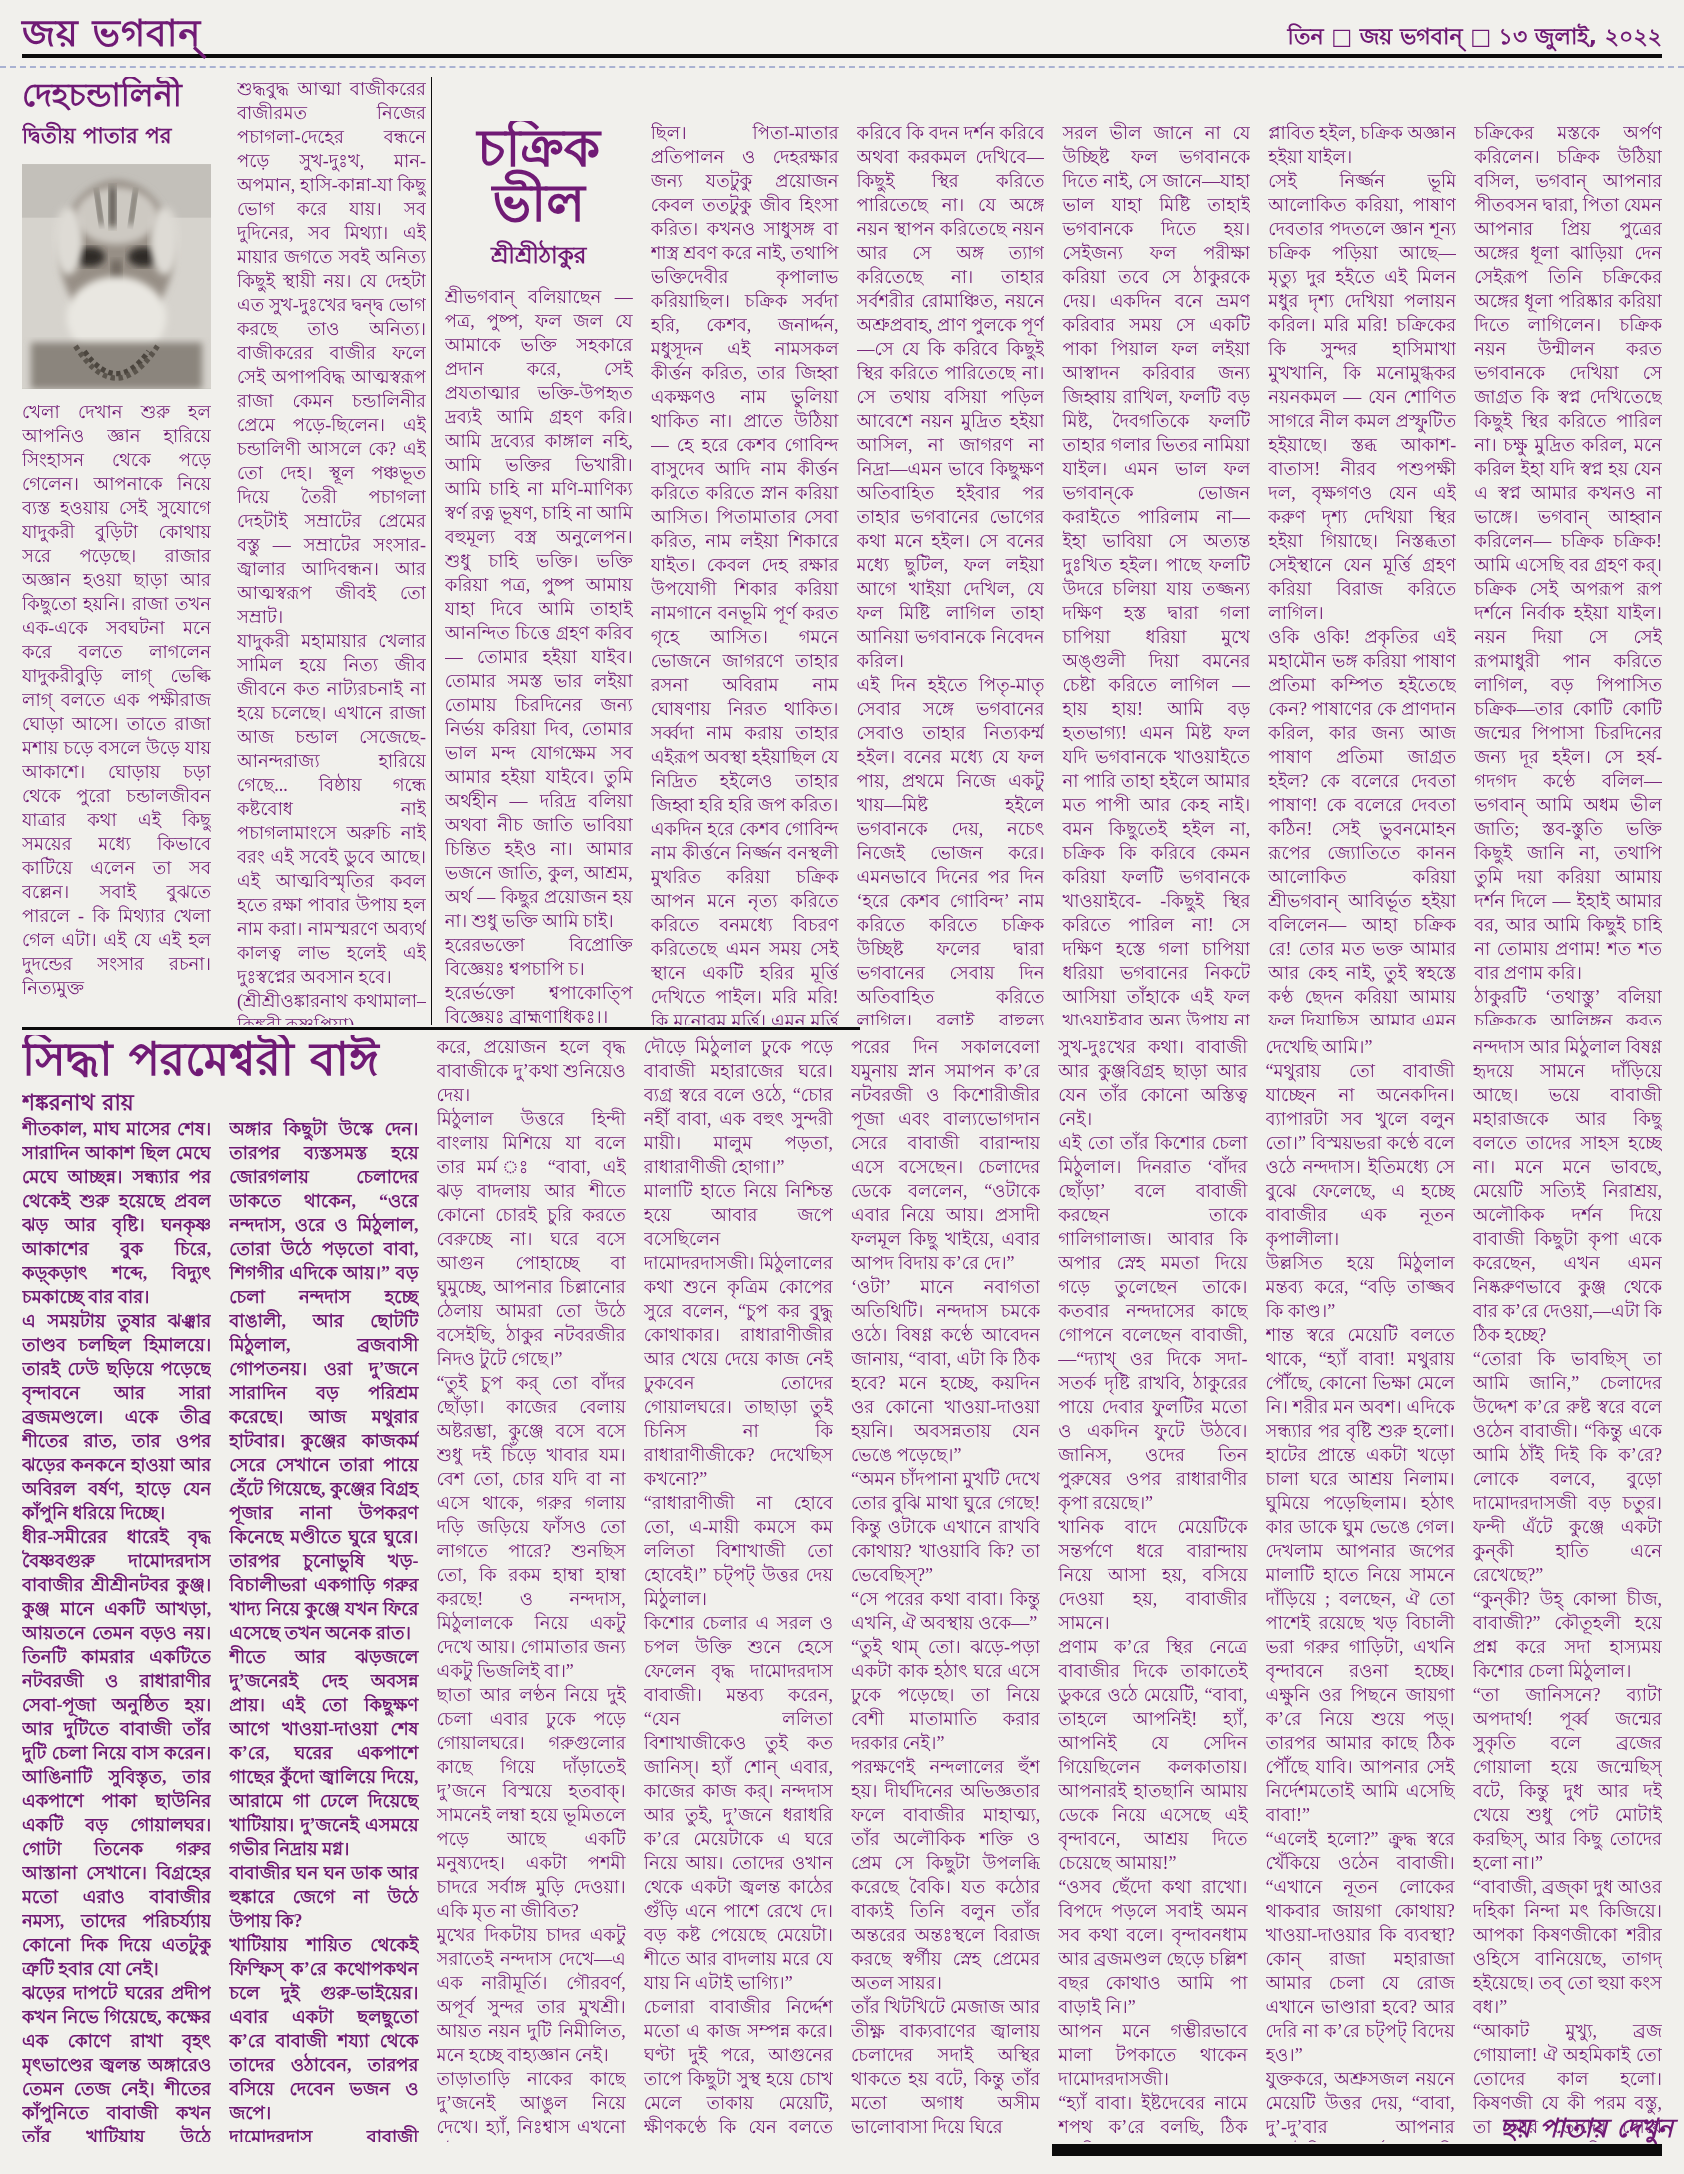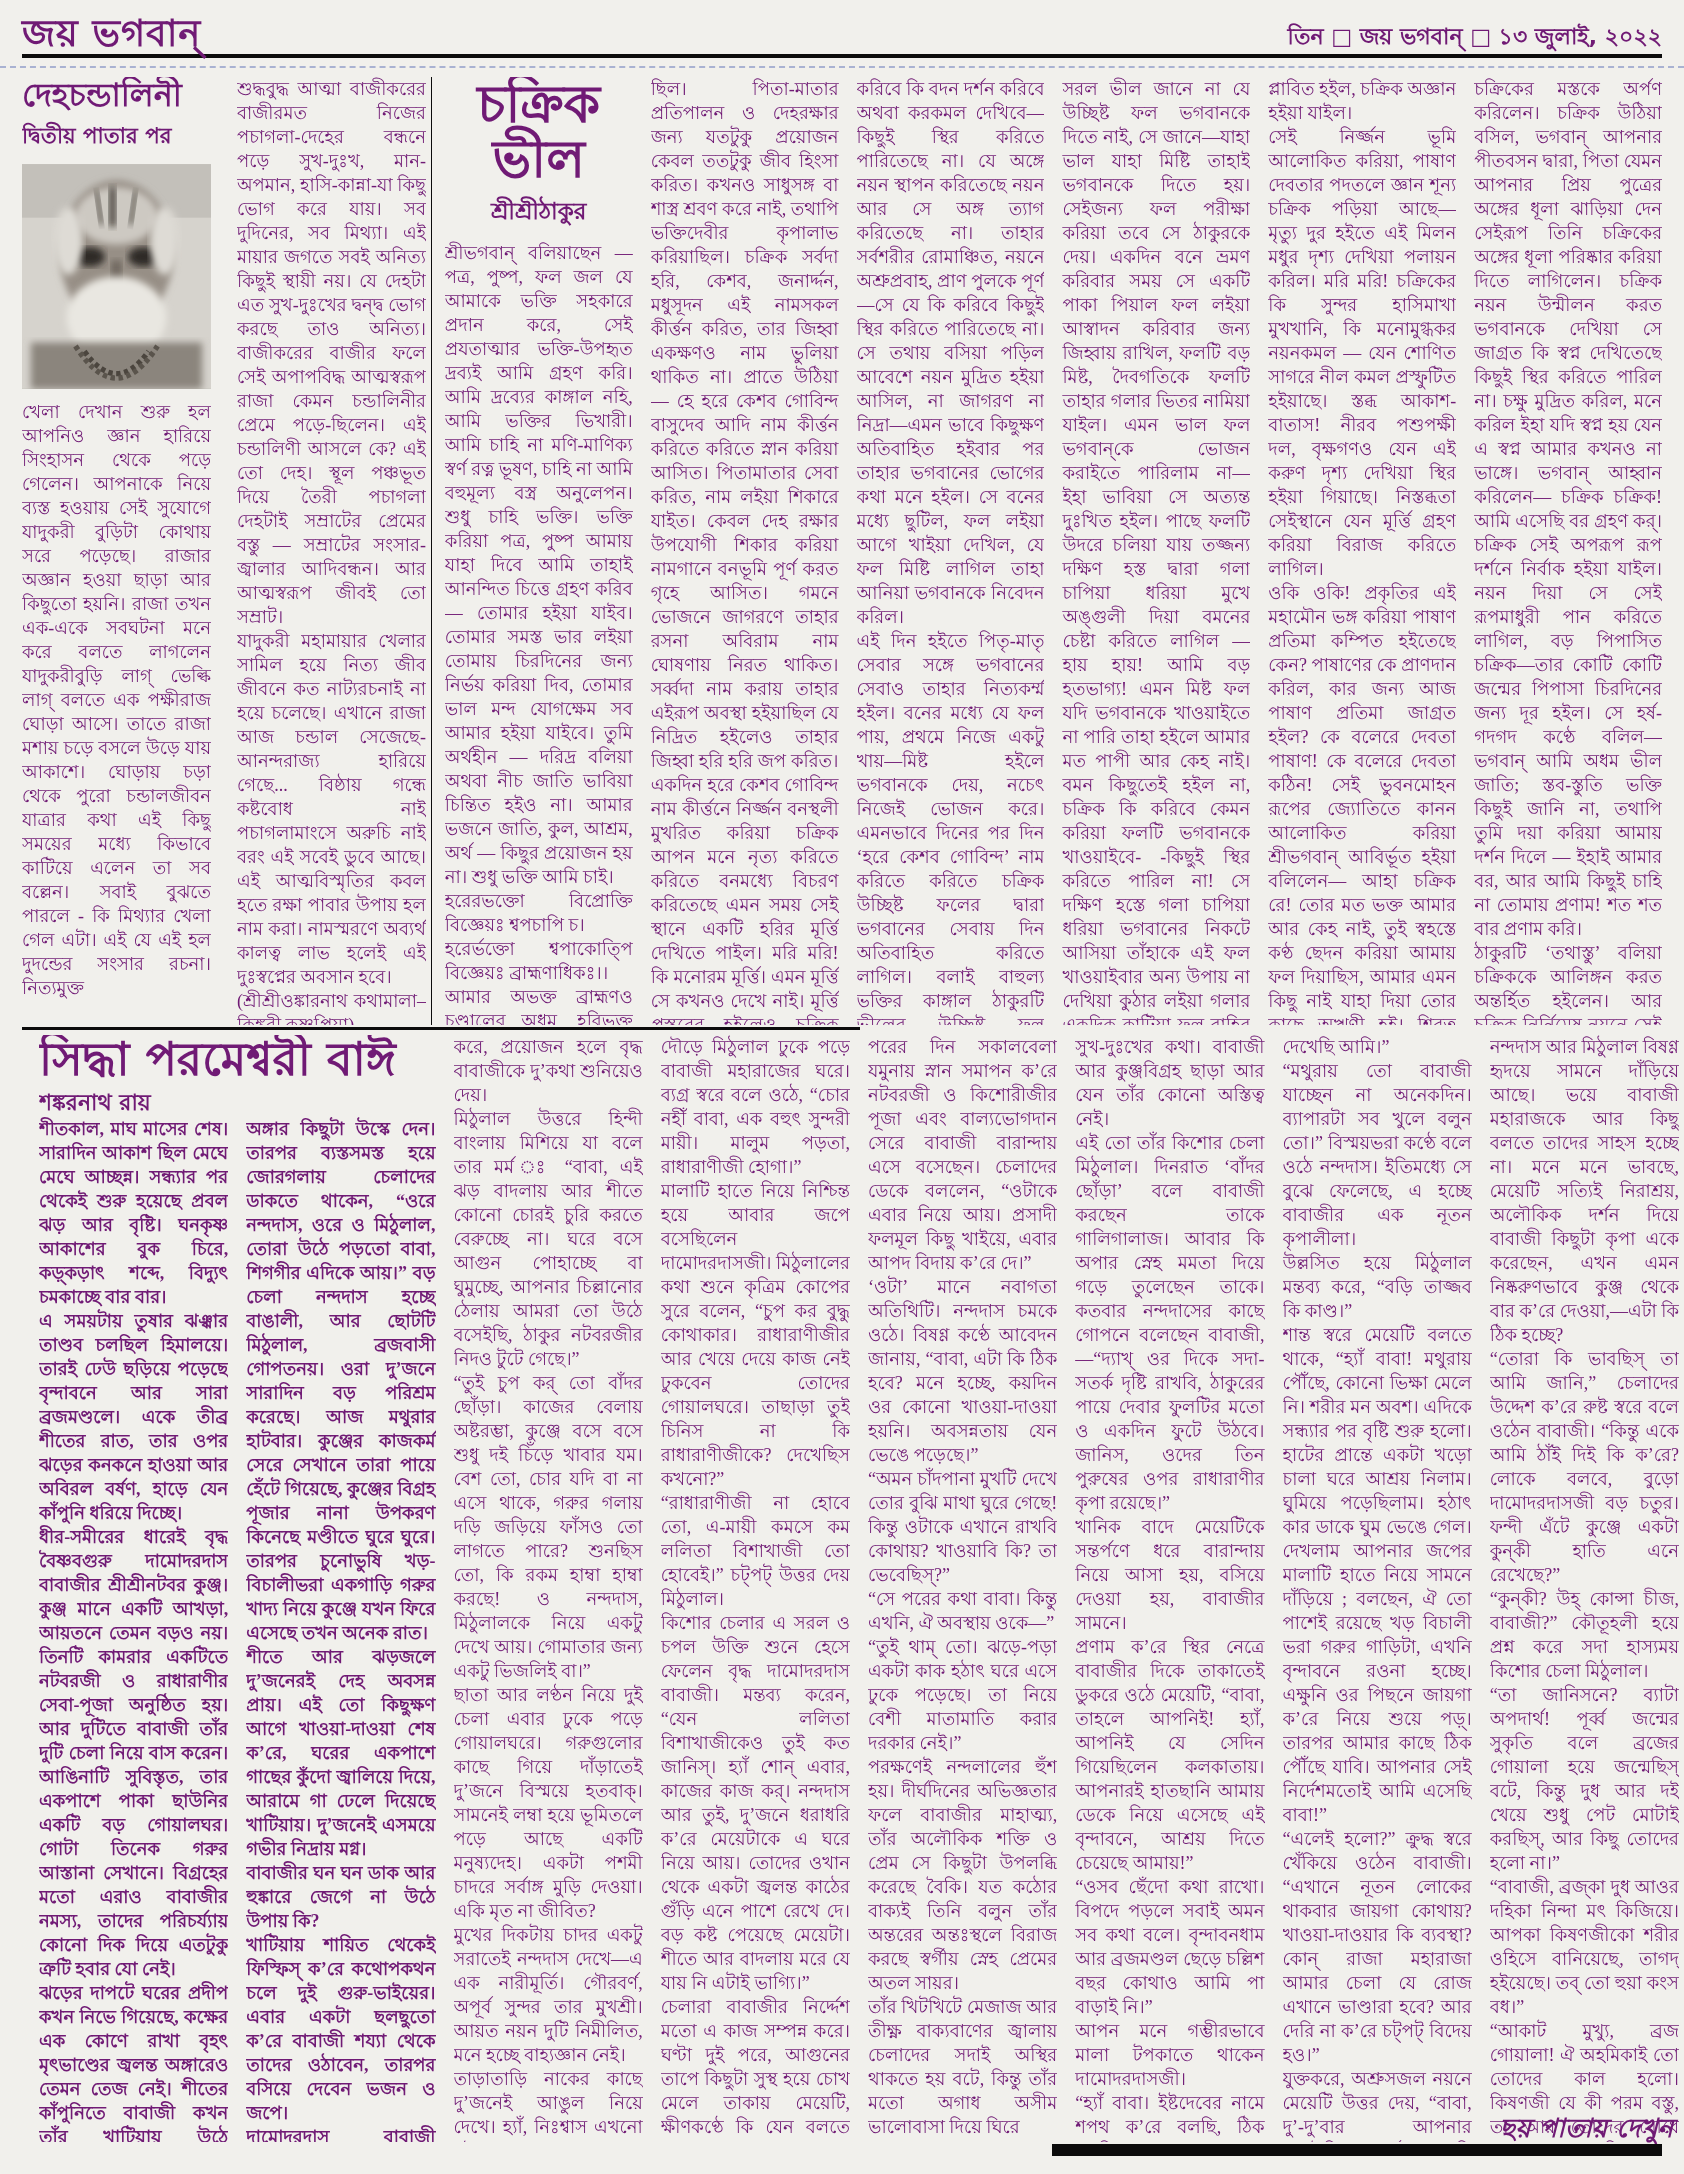--- a/index.html
+++ b/index.html
@@ -21,32 +21,32 @@
   
   .coltext{font-size:18px;line-height:24px;text-align:justify;white-space:pre-line;
     font-family:"Liberation Serif","DejaVu Serif",serif;}
   
   .top-section{position:absolute;left:22px;top:77px;width:1640px;height:948px;
     display:flex;overflow:hidden;}
   .art-left{width:396px;flex:0 0 396px;display:flex;gap:26px;}
   .art-left .col{width:189px;flex:0 0 189px;overflow:hidden;}
   .vrule{flex:0 0 1.8px;background:#0c0c0c;margin:0 12.5px;height:948px;}
   .art-chakrik{flex:1;display:flex;gap:18px;}
-  .art-chakrik .col{flex:1;overflow:hidden;}
+  .art-chakrik .col{flex:1;overflow:hidden;margin-top:44px;}
   .deha-title{font-size:32px;font-weight:bold;line-height:1.15;font-family:"DejaVu Sans",sans-serif;}
   .deha-sub{font-size:21.4px;font-weight:bold;margin:5.3px 0 9px 0;font-family:"DejaVu Sans",sans-serif;}
   .photo-frame{width:189px;height:225px;margin:1.8px 0 10.7px 0;background:#cfccc6;
     box-shadow:0 0 0 0.9px #b7b3ac inset;}
   .chakrik-head{text-align:center;margin-bottom:9px;}
   .chakrik-title{font-size:52px;font-weight:bold;line-height:1.05;font-family:"DejaVu Sans",sans-serif;}
   .chakrik-author{font-size:23px;font-weight:bold;margin-top:7.1px;font-family:"DejaVu Sans",sans-serif;}
   
   .section-rule{position:absolute;left:22px;top:1027px;width:838px;height:2.7px;background:#0c0c0c;}
   
-  .bottom-section{position:absolute;left:39px;top:1035px;width:1640px;height:1107px;
+  .bottom-section{position:absolute;left:22px;top:1035px;width:1640px;height:1107px;
     display:flex;gap:18px;overflow:hidden;}
   .bottom-section .col{flex:1;overflow:hidden;}
   .bottom-section .col.offset{padding-top:82px;font-weight:bold;}
   .siddha-head{position:absolute;left:0;top:0;width:410px;height:78px;}
   .siddha-title{font-size:46px;font-weight:bold;line-height:1.05;white-space:nowrap;
     font-family:"DejaVu Sans",sans-serif;}
   .siddha-author{font-size:22px;font-weight:bold;text-align:left;padding-right:27px;margin-top:1.8px;
     font-family:"DejaVu Sans",sans-serif;}
   
   .footer-continue{position:absolute;right:11px;top:2108px;font-size:26px;font-weight:bold;

